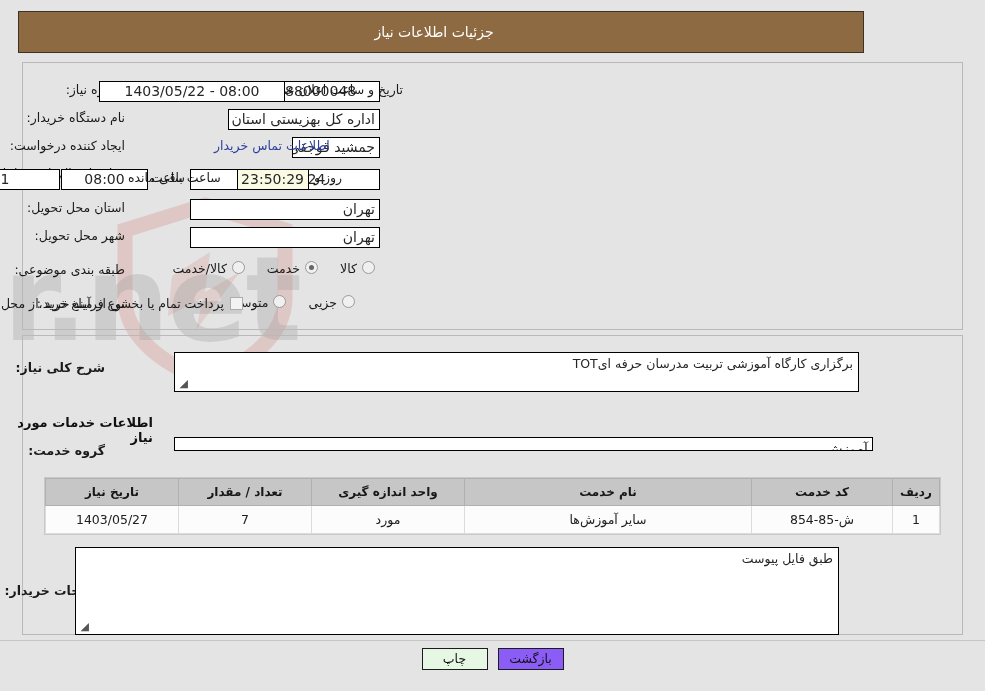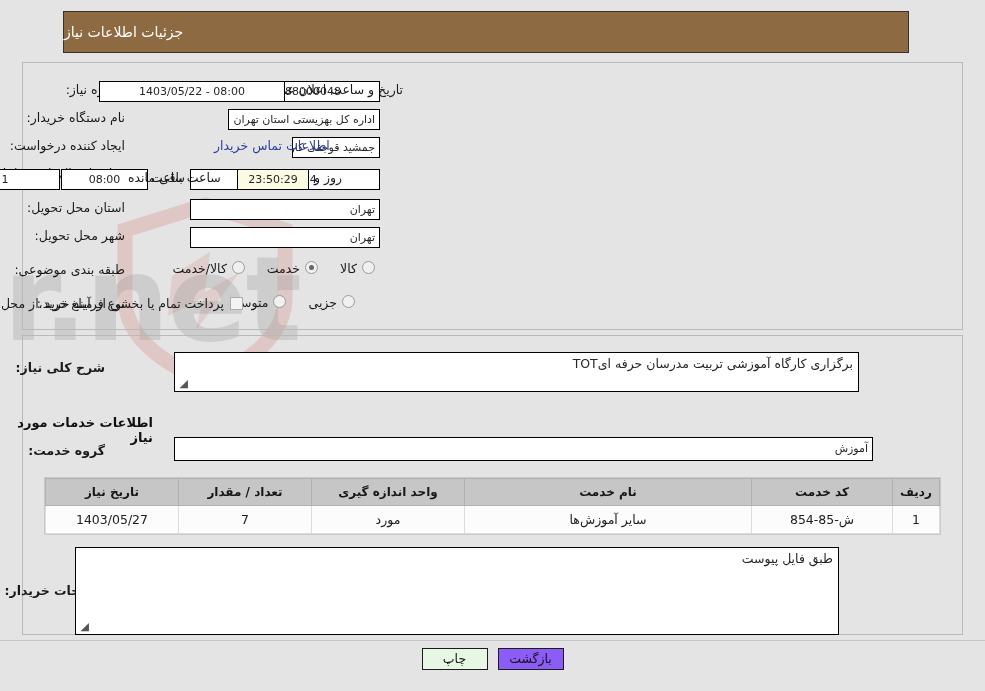--- a/index.html
+++ b/index.html
@@ -33,23 +33,22 @@
   .header-bar {
     position: absolute;
     left: 18px; top: 11px;
     width: 846px;
     height: 42px;
     background: #8d6a41;
     border: 1px solid #3d3226;
     box-sizing: border-box;
     display: flex;
     align-items: center;
-    justify-content: flex-end;
+    justify-content: center;
     z-index: 2;
-    margin-left: 45px;
   }
   .header-bar .title {
     color: #ffffff;
     font-size: 14px;
     margin-right: 14px;
     letter-spacing: .2px;
   }
 
   
   .panel {
@@ -77,21 +76,21 @@
     white-space: nowrap;
   }
   .lbl.bold { font-weight: bold; }
   .field {
     background: #ffffff;
     border: 1px solid #000000;
     box-sizing: border-box;
     height: 21px;
     line-height: 19px;
     padding: 0 4px;
-    font-size: 11px;
+    font-size: 14px;
     color: #262626;
     overflow: hidden;
     text-overflow: clip;
     white-space: nowrap;
   }
   .field.center { text-align: center; }
   .field.right  { text-align: right; }
   .field.yellow { background: #fbfbe4; text-align: center; }
   .link {
     color: #2c3f9e;
@@ -336,21 +335,21 @@
 <div class="ta" style="position:absolute; right:126px; top:352px; left:174px; height:40px; z-index:3;">
   <span>برگزاری کارگاه آموزشی تربیت مدرسان حرفه ایTOT</span>
   <span class="grip">◢</span>
 </div>
 
 <div class="section-title" style="right:832px; top:415px;">اطلاعات خدمات مورد نیاز</div>
 
 <div class="frow" style="right:880px; top:443px;">
   <span class="lbl bold">گروه خدمت:</span>
 </div>
-<div class="field right" style="position:absolute; right:112px; top:437px; left:174px; height:24px; line-height:22px; z-index:3;">آموزش</div>
+<div class="field right" style="position:absolute; right:112px; top:437px; left:174px; height:14px; line-height:22px; z-index:3;">آموزش</div>
 
 <div class="tbl-wrap">
   <table class="grid">
     <thead>
       <tr>
         <th style="width:34px;">ردیف</th>
         <th style="width:128px;">کد خدمت</th>
         <th>نام خدمت</th>
         <th style="width:140px;">واحد اندازه گیری</th>
         <th style="width:120px;">تعداد / مقدار</th>

